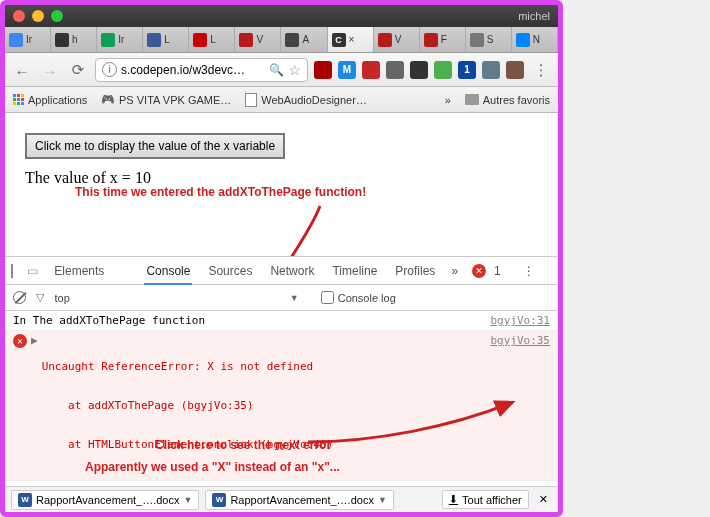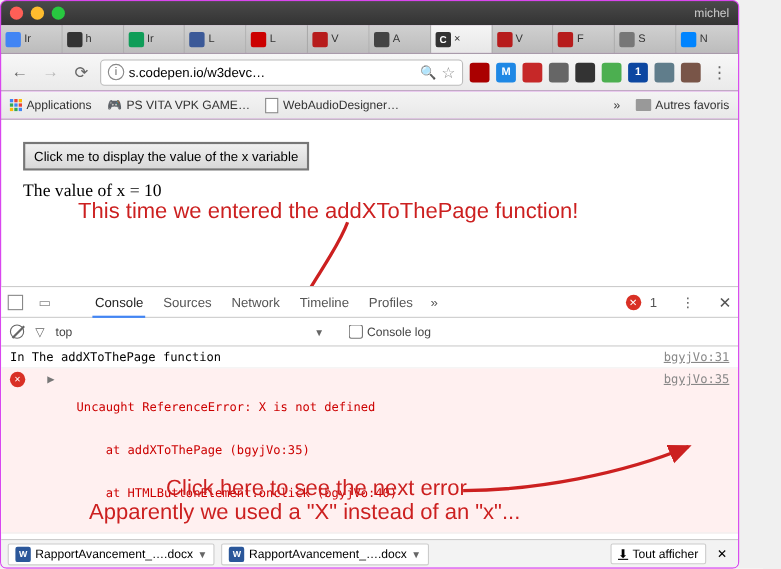--- a/index.html
+++ b/index.html
@@ -1,17 +1,17 @@
 <!DOCTYPE html>
 <html><head>
 <meta charset="utf-8">
 <style>
   * { box-sizing: border-box; margin: 0; padding: 0; }
   body { font-family: -apple-system, "Helvetica Neue", Arial, sans-serif; font-size: 12px; background: #f0f0f0; width: 710px; height: 517px; overflow: hidden; }
-  .window { width: 672px; height: 517px; background: #d946ef; border: 1px solid #d946ef; border-radius: 6px; display: flex; flex-direction: column; overflow: hidden; }
+  .window { width: 563px; height: 517px; background: #c4b5fd; border: 5px solid #d946ef; border-radius: 6px; display: flex; flex-direction: column; overflow: hidden; }
   .titlebar { height: 22px; background: linear-gradient(#4a4a4a, #333); display: flex; align-items: center; padding: 0 8px; gap: 6px; }
   .traffic { display: flex; gap: 7px; }
   .dot { width: 12px; height: 12px; border-radius: 50%; }
   .dot.red { background: #ff5f57; } .dot.yellow { background: #febc2e; } .dot.green { background: #28c840; }
   .title-user { margin-left: auto; color: #ccc; font-size: 11px; }
 
   .tabstrip { height: 26px; background: linear-gradient(#d9d9d9,#c4c4c4); display: flex; align-items: stretch; border-bottom: 1px solid #999; text-align: right; }
   .tab { flex: 1; display: flex; align-items: center; gap: 3px; padding: 0 4px; border-right: 1px solid #aaa; background: linear-gradient(#d0d0d0,#bcbcbc); font-size: 10px; color: #333; overflow: hidden; }
   .tab.active { background: linear-gradient(#f5f5f5,#e7e7e7); }
   .favicon { width: 14px; height: 14px; border-radius: 2px; display: inline-flex; align-items: center; justify-content: center; font-size: 9px; font-weight: bold; color: #fff; flex-shrink: 0; }
@@ -23,32 +23,32 @@
   .addr-icons { display: flex; gap: 6px; align-items: center; }
   .ext-icon { width: 18px; height: 18px; border-radius: 3px; display: flex; align-items: center; justify-content: center; font-size: 10px; font-weight: bold; color: #fff; }
 
   .bookmarkbar { height: 26px; background: linear-gradient(#f4f4f4,#e8e8e8); border-bottom: 1px solid #bbb; display: flex; align-items: center; padding: 0 8px; gap: 14px; font-size: 11px; color: #333; justify-content: space-between; }
   .bm-item { display: flex; align-items: center; gap: 4px; }
 
   .content { flex: 1; background: #fff; position: relative; overflow: hidden; }
   .page-top { padding: 20px; }
   .click-btn { border: 2px solid #777; background: linear-gradient(#f0f0f0,#d8d8d8); padding: 4px 8px; font-size: 12px; cursor: pointer; }
   .page-text { font-family: "Times New Roman", serif; font-size: 16px; margin-top: 10px; }
-  .ann { position: absolute; color: #cc2020; font-weight: normal; font-size: 20px; font-family: Arial, sans-serif; }
+  .ann { position: absolute; color: #cc2020; font-weight: bold; font-size: 12px; font-family: Arial, sans-serif; }
 
   .devtools { position: absolute; left: 0; right: 0; bottom: 26px; height: 230px; background: #fff; border-top: 1px solid #ccc; display: flex; flex-direction: column; }
   .dt-tabs { height: 28px; border-bottom: 1px solid #ccc; display: flex; align-items: center; padding: 0 6px; gap: 14px; font-size: 12px; color: #555; }
   .dt-tab { padding: 0 2px; height: 28px; line-height: 28px; }
   .dt-tab.active { color: #222; border-bottom: 2px solid #4285f4; margin-left: 24px; }
   .dt-err { margin-left: auto; display: flex; align-items: center; gap: 4px; }
   .dt-toolbar { height: 26px; border-bottom: 1px solid #ccc; display: flex; align-items: center; padding: 0 8px; gap: 10px; font-size: 11px; color: #444; }
   .dt-top { color: #444; }
   .preserve { display: flex; align-items: center; gap: 4px; margin-left: 12px; }
   .console-body { flex: 1; font-family: Menlo, monospace; font-size: 11px; overflow: hidden; }
-  .log-row { padding: 3px 8px; border-bottom: 1px solid #eee; display: flex; gap: 16px; }
+  .log-row { padding: 3px 8px; border-bottom: 1px solid #eee; display: flex; }
   .log-text { flex: 1; white-space: pre; }
   .log-src { color: #888; text-decoration: underline; }
   .err-row { background: #fff0f0; color: #c00; }
   .err-icon { width: 14px; height: 14px; border-radius: 50%; background: #d93025; color: #fff; font-size: 9px; display: inline-flex; align-items: center; justify-content: center; margin-right: 4px; }
   .prompt-row { color: #4285f4; padding: 3px 8px; }
 
   .downloadbar { position: absolute; bottom: 0; left: 0; right: 0; height: 26px; background: #f3f3f3; border-top: 1px solid #ccc; display: flex; align-items: center; padding: 0 6px; gap: 6px; font-size: 11px; }
   .dl-item { border: 1px solid #ccc; border-radius: 2px; padding: 2px 6px; display: flex; align-items: center; gap: 4px; background: #fff; }
   .dl-right { margin-left: auto; display: flex; gap: 6px; align-items: center; }
   .word-icon { width:14px; height:14px; background:#2b579a; color:#fff; font-size:8px; font-weight:bold; display:flex; align-items:center; justify-content:center; border-radius:2px;}
@@ -187,20 +187,21 @@
             <path d="M0,0 L7,3 L0,6 Z" fill="#cc2020"></path>
           </marker>
         </defs>
       <path d="M55,8 C45,35 20,65 8,92" stroke="#cc2020" stroke-width="3" fill="none" marker-end="url(#ah1)"></path>
     </svg>
 
     <div class="devtools">
       <div class="dt-tabs">
         <span style="width:14px;height:14px;border:1px solid #888"></span>
         <span style="color:#888">▭</span>
+        <span class="dt-tab">Elements</span>
         <span class="dt-tab active">Console</span>
         <span class="dt-tab">Sources</span>
         <span class="dt-tab">Network</span>
         <span class="dt-tab">Timeline</span>
         <span class="dt-tab">Profiles</span>
         <span>»</span>
         <div class="dt-err">
           <span class="err-icon">✕</span>
           <span>1</span>
         </div>

